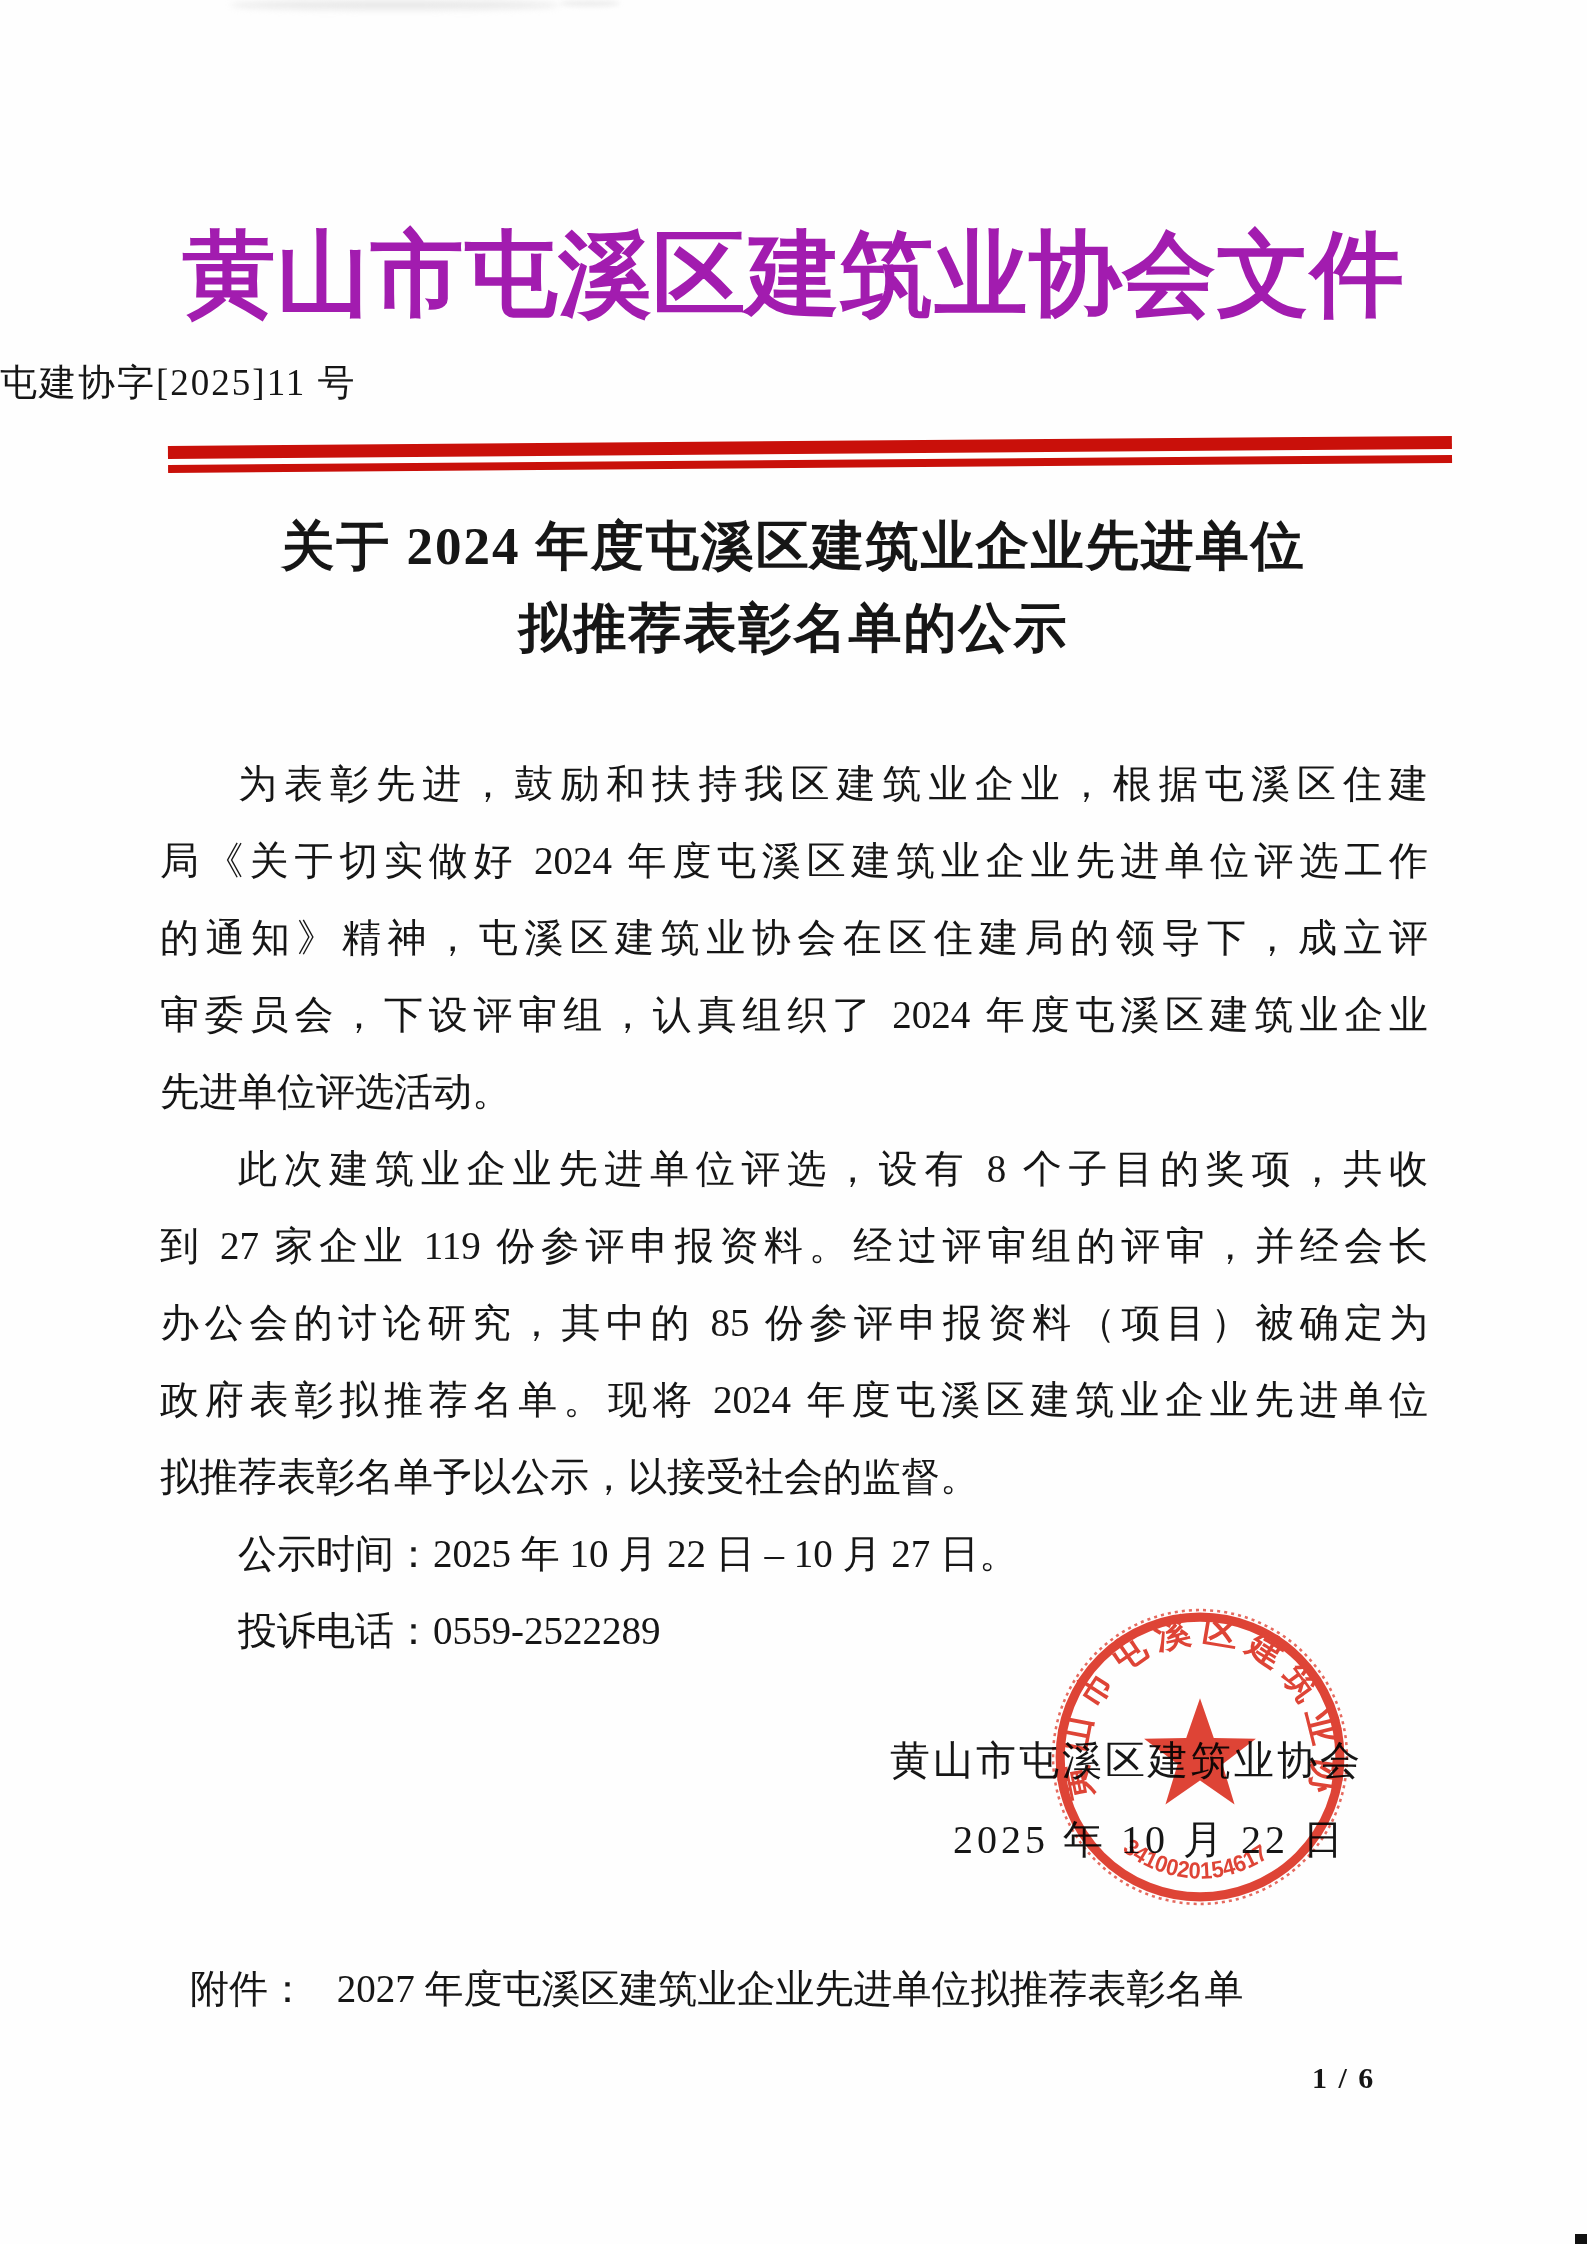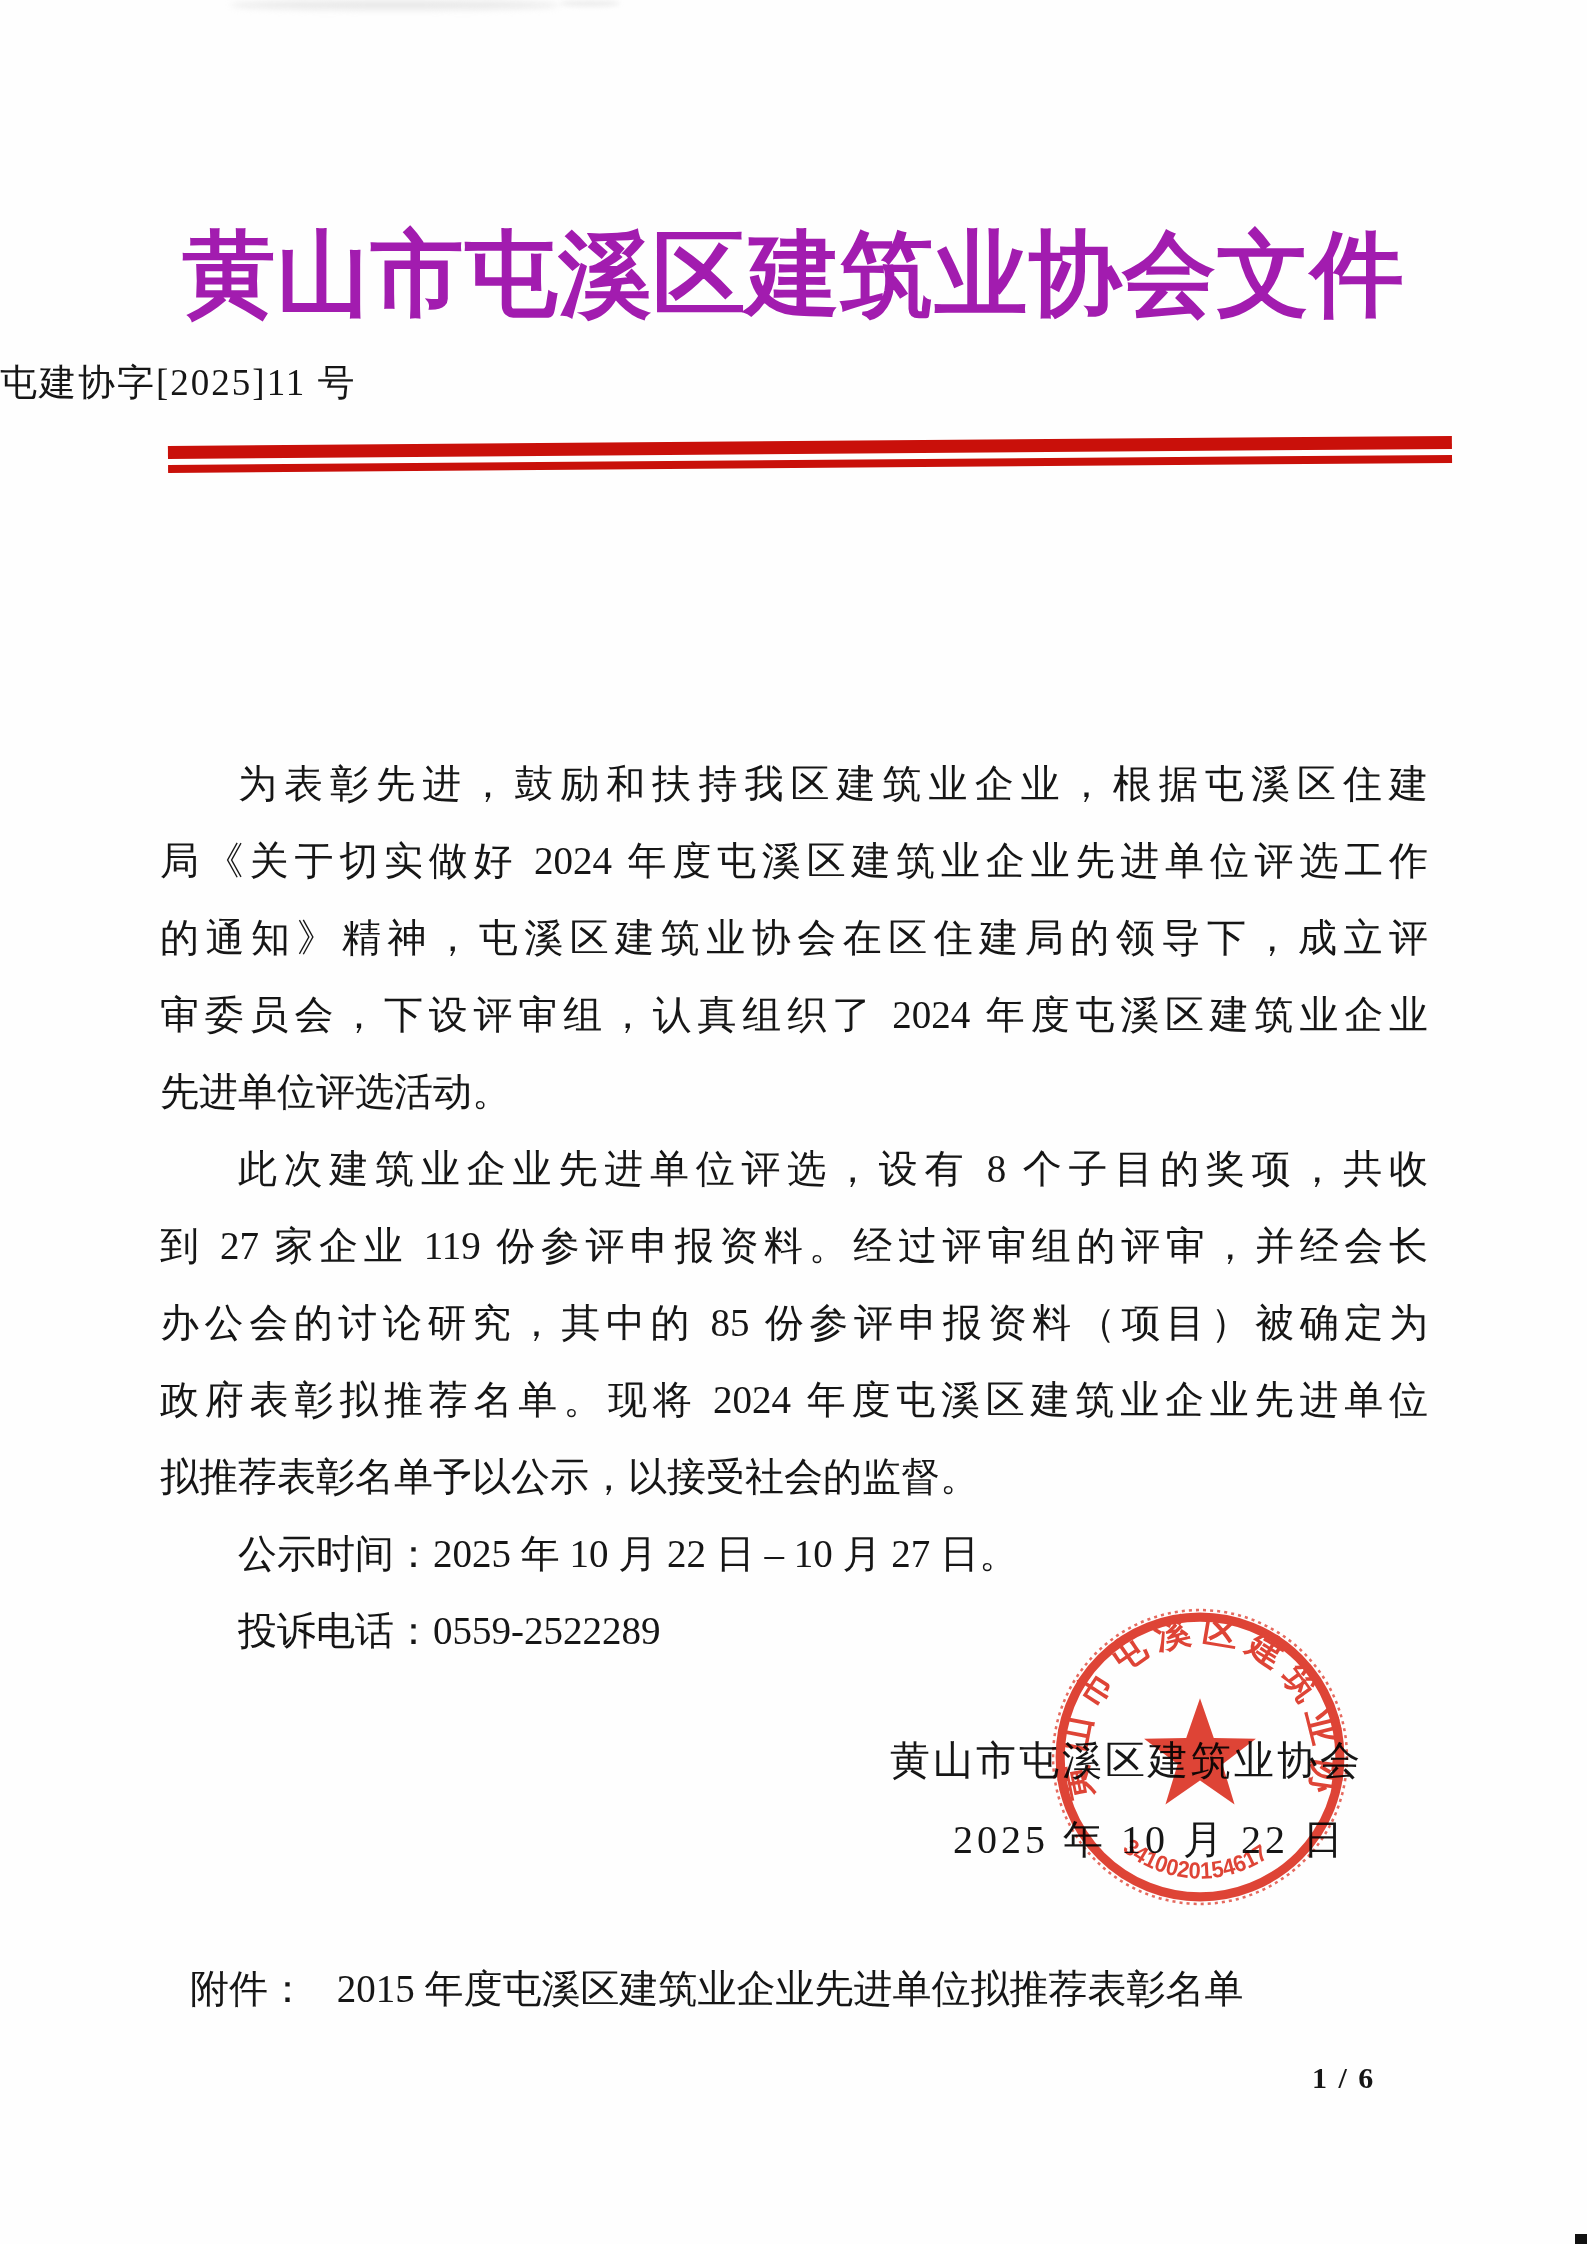--- a/index.html
+++ b/index.html
@@ -95,20 +95,24 @@
 
   <div class="org-title">黄山市屯溪区建筑业协会文件</div>
 
   <div class="doc-number">屯建协字[2025]11 号</div>
 
   <div class="rule-wrap">
     <div class="rule-thick"></div>
     <div class="rule-thin"></div>
   </div>
 
+  <div class="doc-title">
+    <div>关于 2024 年度屯溪区建筑业企业先进单位</div>
+    <div>拟推荐表彰名单的公示</div>
+  </div>
 
   <div class="body-text">
     <span class="line indent">为表彰先进，鼓励和扶持我区建筑业企业，根据屯溪区住建</span>
     <span class="line">局《关于切实做好 2024 年度屯溪区建筑业企业先进单位评选工作</span>
     <span class="line">的通知》精神，屯溪区建筑业协会在区住建局的领导下，成立评</span>
     <span class="line">审委员会，下设评审组，认真组织了 2024 年度屯溪区建筑业企业</span>
     <span class="line short">先进单位评选活动。</span>
     <span class="line indent">此次建筑业企业先进单位评选，设有 8 个子目的奖项，共收</span>
     <span class="line">到 27 家企业 119 份参评申报资料。经过评审组的评审，并经会长</span>
     <span class="line">办公会的讨论研究，其中的 85 份参评申报资料（项目）被确定为</span>
@@ -132,20 +136,20 @@
       <textPath href="#stamp-arc-top" startOffset="0" textLength="472" lengthAdjust="spacing">黄山市屯溪区建筑业协会</textPath>
     </text>
     <polygon fill="#dd3425" points="150,92 163.6,131.2 205.2,132.1 172.1,157.2 184.1,196.9 150,173.2 115.9,196.9 127.9,157.2 94.8,132.1 136.4,131.2"></polygon>
     <text font-size="23" fill="#dd3425" font-weight="bold" font-family="Liberation Sans, DejaVu Sans, sans-serif">
       <textPath href="#stamp-arc-bottom" startOffset="0" textLength="156" lengthAdjust="spacingAndGlyphs">3410020154617</textPath>
     </text>
   </svg>
 
   <div class="attachment">
     <span class="att-label">附件：</span>
-    <span class="att-text">2015 年度屯溪区建筑业企业先进单位拟推荐表彰名单</span>
+    <span class="att-text">2027 年度屯溪区建筑业企业先进单位拟推荐表彰名单</span>
   </div>
 
   <div class="page-number">1 / 6</div>
 
   <div class="corner-mark"></div>
 
 </div>
 
 </body></html>

